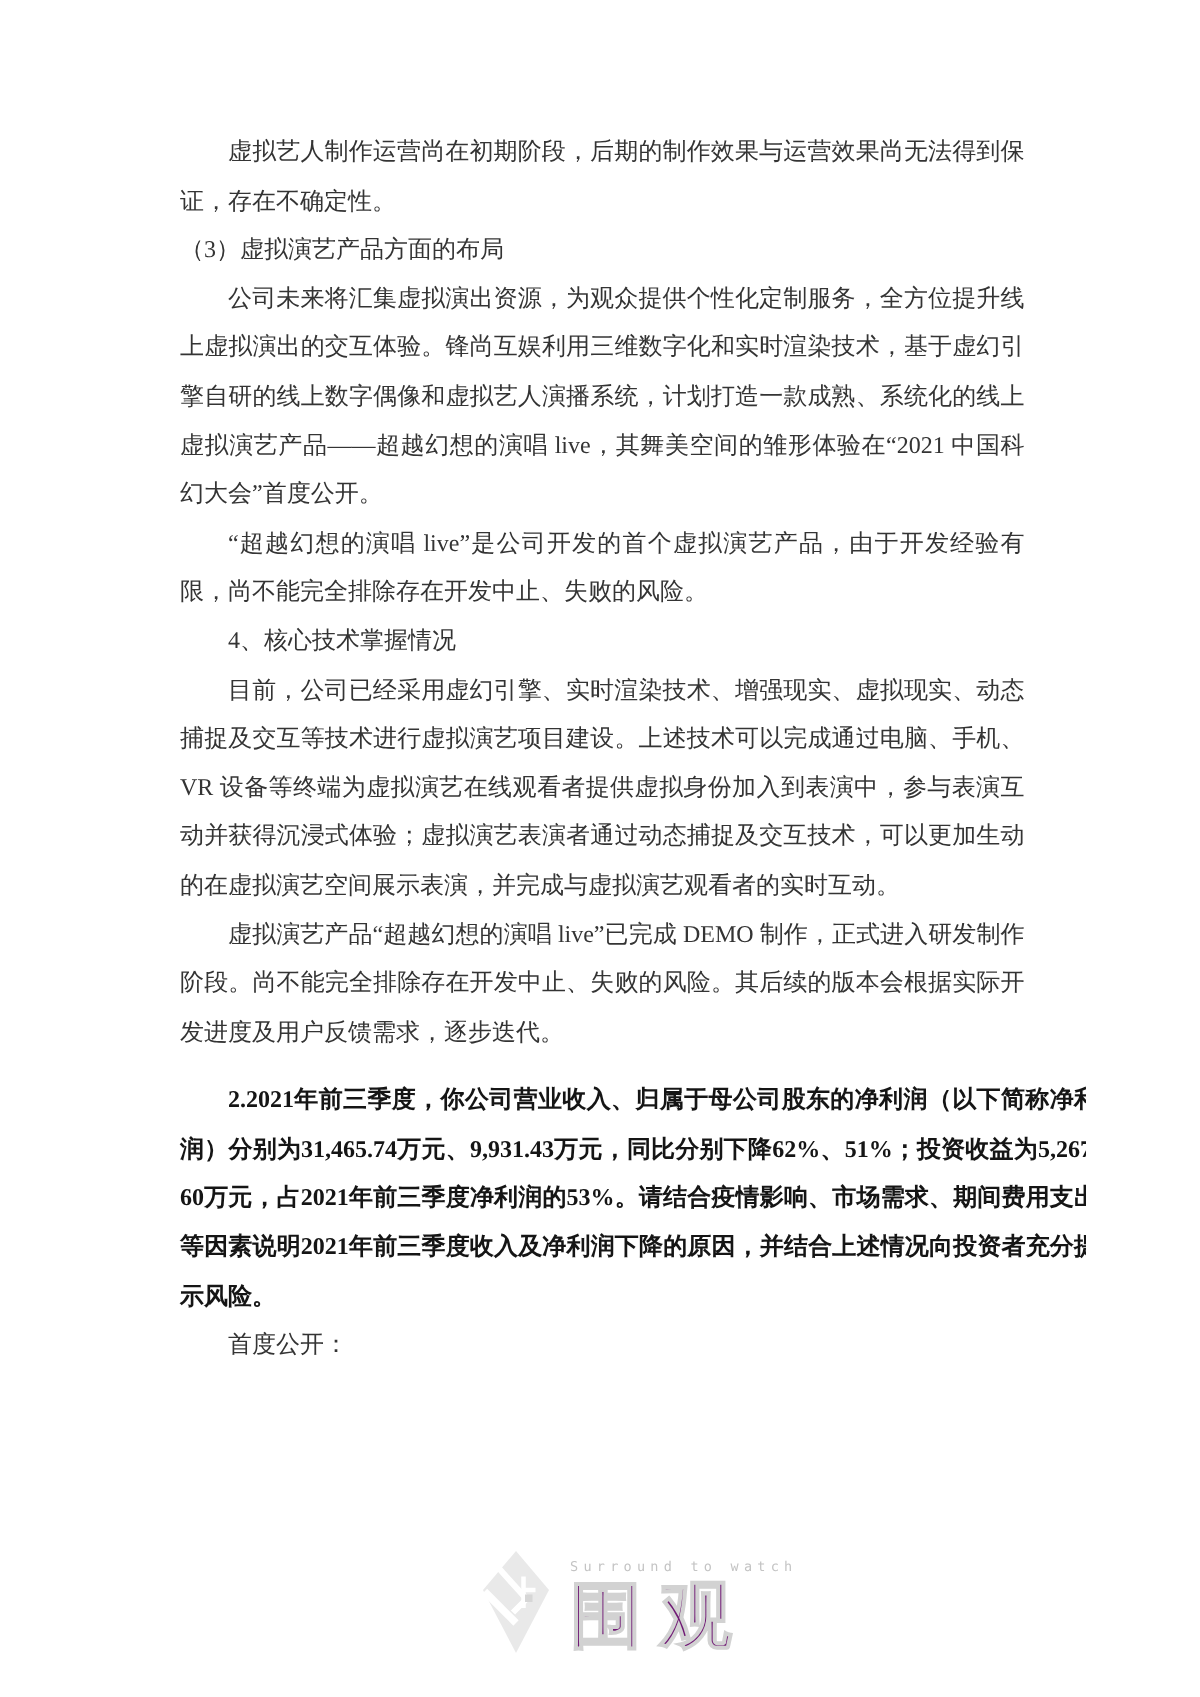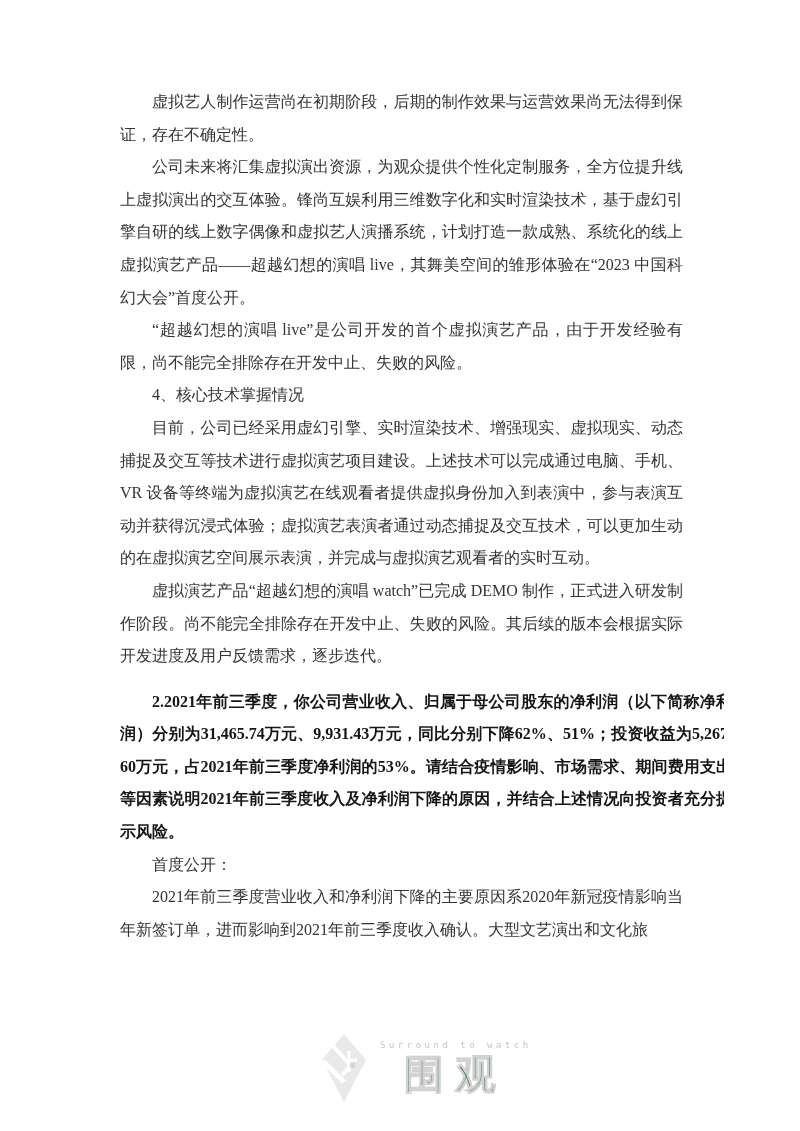--- a/index.html
+++ b/index.html
@@ -33,56 +33,56 @@
   p.para.gap { margin-top:13px; }
 
   .watermark {
     position:absolute;
     left:320px; top:1032px;
     display:flex;
     align-items:flex-start;
     user-select:none;
   }
   .wm-logo { width:48px; height:72px; flex:0 0 auto; }
-  .wm-text { margin-left:12px;text-align:center; }
+  .wm-text { margin-left:12px; }
   .wm-tagline {
     margin-top:8px;
     font-family:"DejaVu Sans Mono","Liberation Mono",monospace;
     font-size:9px;
     letter-spacing:3.5px;
     color:#c4c4c4;
     white-space:nowrap;
   }
   .wm-chars {
     margin-top:4px;
     font-family:"Liberation Sans","DejaVu Sans",sans-serif;
-    font-size:40px;
+    font-size:48px;
     line-height:1;
     font-weight:bold;
     letter-spacing:12px;
-    color:#14532d;
+    color:#701a75;
     -webkit-text-stroke:1.2px #d2d2d2;
     white-space:nowrap;
   }
 </style>
 </head>
 <body>
 
 <div class="page">
 
   <div class="content" id="paragraph-container">
       <p class="para indent">虚拟艺人制作运营尚在初期阶段，后期的制作效果与运营效果尚无法得到保证，存在不确定性。</p>
-      <p class="para indent">公司未来将汇集虚拟演出资源，为观众提供个性化定制服务，全方位提升线上虚拟演出的交互体验。锋尚互娱利用三维数字化和实时渲染技术，基于虚幻引擎自研的线上数字偶像和虚拟艺人演播系统，计划打造一款成熟、系统化的线上虚拟演艺产品——超越幻想的演唱 live，其舞美空间的雏形体验在“2023 中国科幻大会”首度公开。</p>
+      <p class="para">（3）虚拟演艺产品方面的布局</p>
+      <p class="para indent">公司未来将汇集虚拟演出资源，为观众提供个性化定制服务，全方位提升线上虚拟演出的交互体验。锋尚互娱利用三维数字化和实时渲染技术，基于虚幻引擎自研的线上数字偶像和虚拟艺人演播系统，计划打造一款成熟、系统化的线上虚拟演艺产品——超越幻想的演唱 live，其舞美空间的雏形体验在“2021 中国科幻大会”首度公开。</p>
       <p class="para indent">“超越幻想的演唱 live”是公司开发的首个虚拟演艺产品，由于开发经验有限，尚不能完全排除存在开发中止、失败的风险。</p>
       <p class="para indent">4、核心技术掌握情况</p>
       <p class="para indent">目前，公司已经采用虚幻引擎、实时渲染技术、增强现实、虚拟现实、动态捕捉及交互等技术进行虚拟演艺项目建设。上述技术可以完成通过电脑、手机、VR 设备等终端为虚拟演艺在线观看者提供虚拟身份加入到表演中，参与表演互动并获得沉浸式体验；虚拟演艺表演者通过动态捕捉及交互技术，可以更加生动的在虚拟演艺空间展示表演，并完成与虚拟演艺观看者的实时互动。</p>
-      <p class="para indent">虚拟演艺产品“超越幻想的演唱 watch”已完成 DEMO 制作，正式进入研发制作阶段。尚不能完全排除存在开发中止、失败的风险。其后续的版本会根据实际开发进度及用户反馈需求，逐步迭代。</p>
+      <p class="para indent">虚拟演艺产品“超越幻想的演唱 live”已完成 DEMO 制作，正式进入研发制作阶段。尚不能完全排除存在开发中止、失败的风险。其后续的版本会根据实际开发进度及用户反馈需求，逐步迭代。</p>
       <p class="para indent bold gap">2.2021年前三季度，你公司营业收入、归属于母公司股东的净利润（以下简称净利润）分别为31,465.74万元、9,931.43万元，同比分别下降62%、51%；投资收益为5,267.60万元，占2021年前三季度净利润的53%。请结合疫情影响、市场需求、期间费用支出等因素说明2021年前三季度收入及净利润下降的原因，并结合上述情况向投资者充分提示风险。</p>
       <p class="para indent">首度公开：</p>
-      <p class="para indent">2021年前三季度营业收入和净利润下降的主要原因系2020年新冠疫情影响当年新签订单，进而影响到2021年前三季度收入确认。大型文艺演出和文化旅</p>
     </div>
 
   <div class="watermark">
     <span class="wm-logo">
       <svg width="48" height="72" viewBox="0 0 48 72" xmlns="http://www.w3.org/2000/svg">
         <polygon points="24,2 46,28 24,70 2,28" fill="#e9e9e9"></polygon>
         <path d="M3 29 L24 50" stroke="#ffffff" stroke-width="5" fill="none"></path>
         <path d="M13 14 L31 34 L22 43" stroke="#ffffff" stroke-width="4" fill="none"></path>
         <path d="M29 19 L29 40" stroke="#ffffff" stroke-width="3" fill="none"></path>
         <path d="M29 28 L37 28" stroke="#ffffff" stroke-width="3" fill="none"></path>

